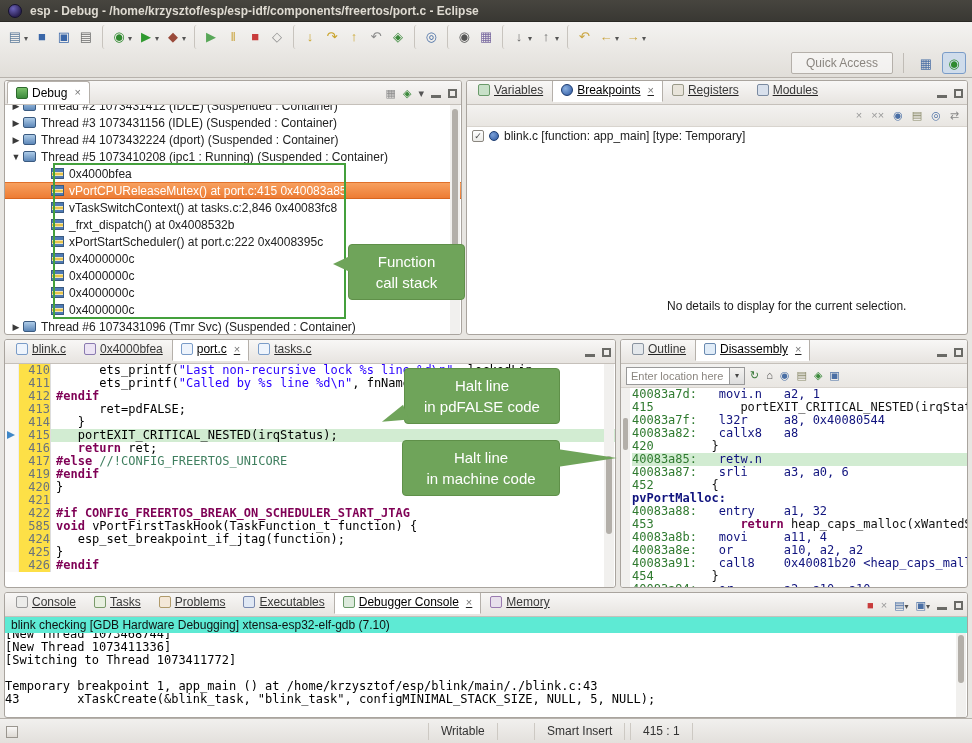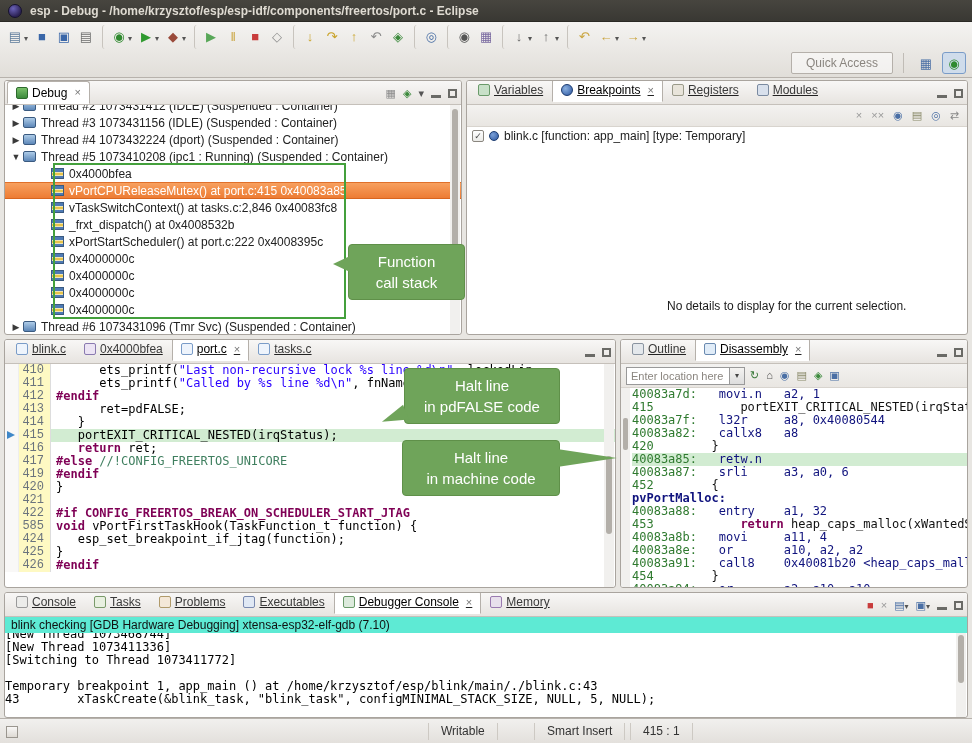--- a/index.html
+++ b/index.html
@@ -118,22 +118,22 @@
     background:radial-gradient(circle at 35% 35%,#7aa0d8,#2c56a0); border:1px solid #1a3a70; }
   .bp-empty { position:absolute; left:182px; top:172px; color:#1a1a1a;margin-left:18px; }
 
   
   .ed-body { position:relative; height:224px; overflow:hidden;
     font-family:"DejaVu Sans Mono","Liberation Mono",monospace; font-size:12px; }
   .cline { display:flex; height:13px; line-height:13px; }
   .cruler { width:14px; background:#f9f8f7; border-right:1px solid #eee; flex:none; position:relative; }
   .ip-arrow { position:absolute; left:2px; top:2px; width:0; height:0;
     border-top:4px solid transparent; border-bottom:4px solid transparent; border-left:8px solid #4088c8; }
-  .cnum { width:32px; flex:none; text-align:right; padding-right:6px; color:#6a737d; background:#fef9c3;
-    border-right:1px solid #ddd;font-family:Liberation Mono, monospace; }
+  .cnum { width:32px; flex:none; text-align:right; padding-right:0; color:#6a737d; background:#fde047;
+    border-right:1px solid #ddd; }
   .ctext { flex:1; padding-left:5px; white-space:pre; overflow:hidden; }
   .cline.hl .ctext { background:#d2ecd2; }
   .pl { color:#000; }
   .pp { color:#7f0055; font-weight:bold; }
   .kw { color:#7f0055; font-weight:bold; }
   .str { color:#2a00ff; }
   .com { color:#3f7f5f; }
 
   
   .ds-toolbar { height:24px; background:linear-gradient(#f3f2f0,#e9e6e2); border-bottom:1px solid #d8d4ce;

